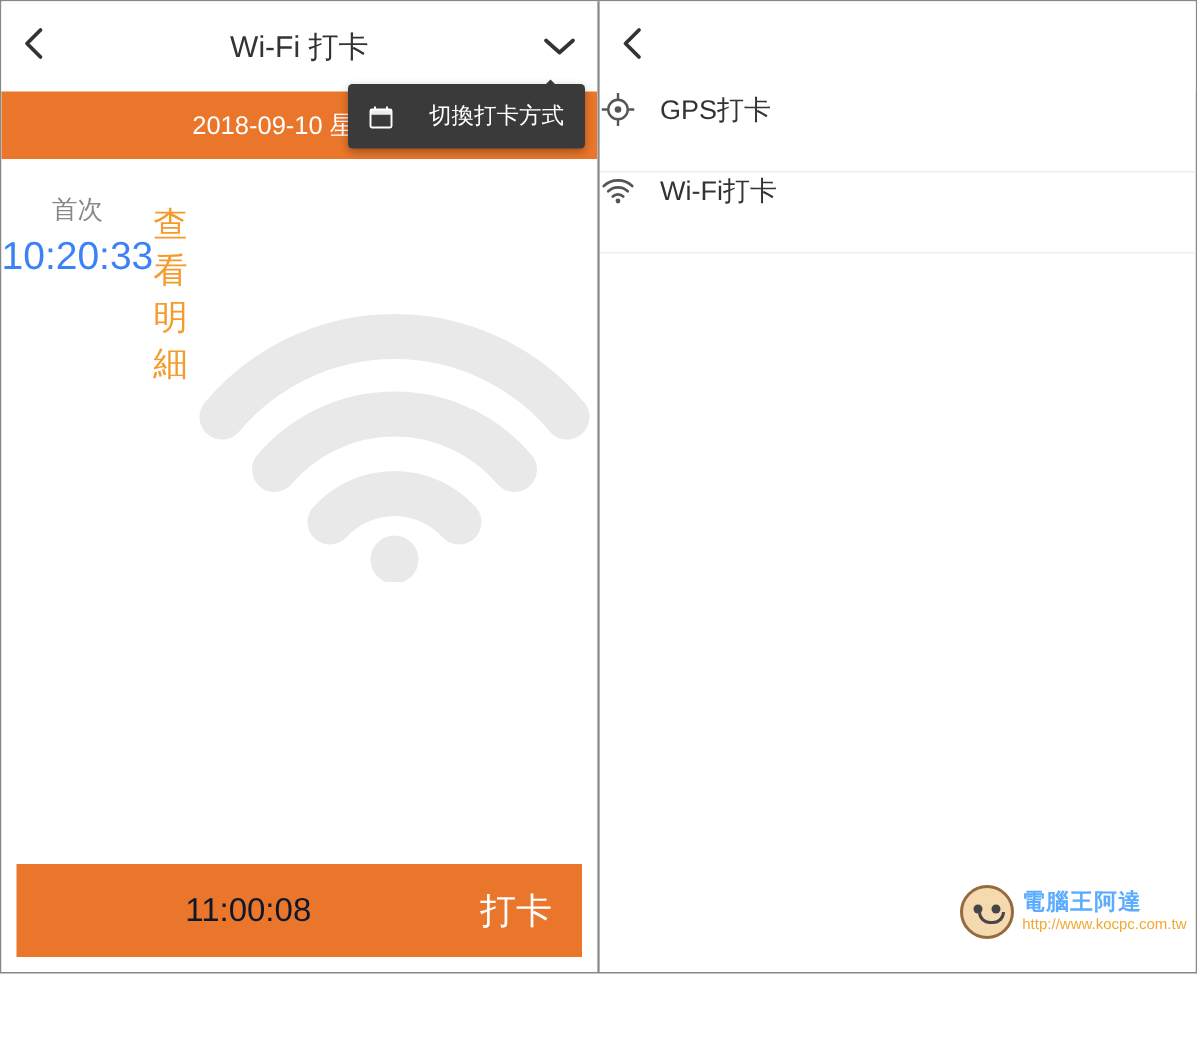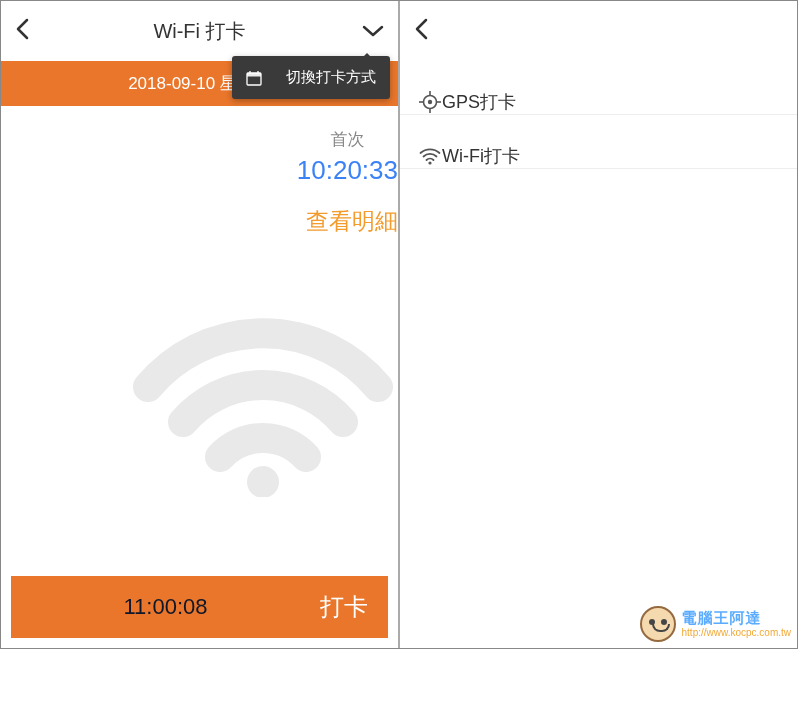--- a/index.html
+++ b/index.html
@@ -99,24 +99,23 @@
       position: relative;
     }
     .date-text {
       color: #fff;
       font-size: 17px;
       font-weight: 400;
     }
     .content {
       flex: 1;
       display: flex;
-      flex-direction: column;
-      align-items: flex-end;
+      flex-direction: row;
+      align-items: flex-start;
       padding-top: 22px;
-      padding-left: 32px;
     }
     .time-block {
       text-align: center;
       margin-bottom: 14px;
     }
     .time-label {
       color: #888;
       font-size: 17px;
       margin-bottom: 4px;
     }
@@ -156,41 +155,42 @@
       color: #fff;
       font-size: 24px;
       padding-left: 20px;
     }
     .list {
       display: flex;
       flex-direction: column;
     }
     .list-item {
       display: flex;
-      align-items: flex-end;
+      align-items: flex-start;
       height: 54px;
-      padding: 0 18px;
+      padding: 0 0;
       border-bottom: 1px solid #eee;
+      gap: 16px;
     }
     .list-icon {
       width: 24px;
       height: 24px;
       display: flex;
       align-items: center;
       justify-content: center;
       color: #555;
     }
     .list-label {
       font-size: 18px;
       color: #333;
     }
     .watermark {
       position: absolute;
       right: 6px;
-      bottom: 6px;
+      bottom: 22px;
       z-index: 30;
       display: flex;
       align-items: center;
       gap: 6px;
       opacity: .9;
     }
     .watermark-face {
       width: 36px;
       height: 36px;
       border-radius: 50%;

